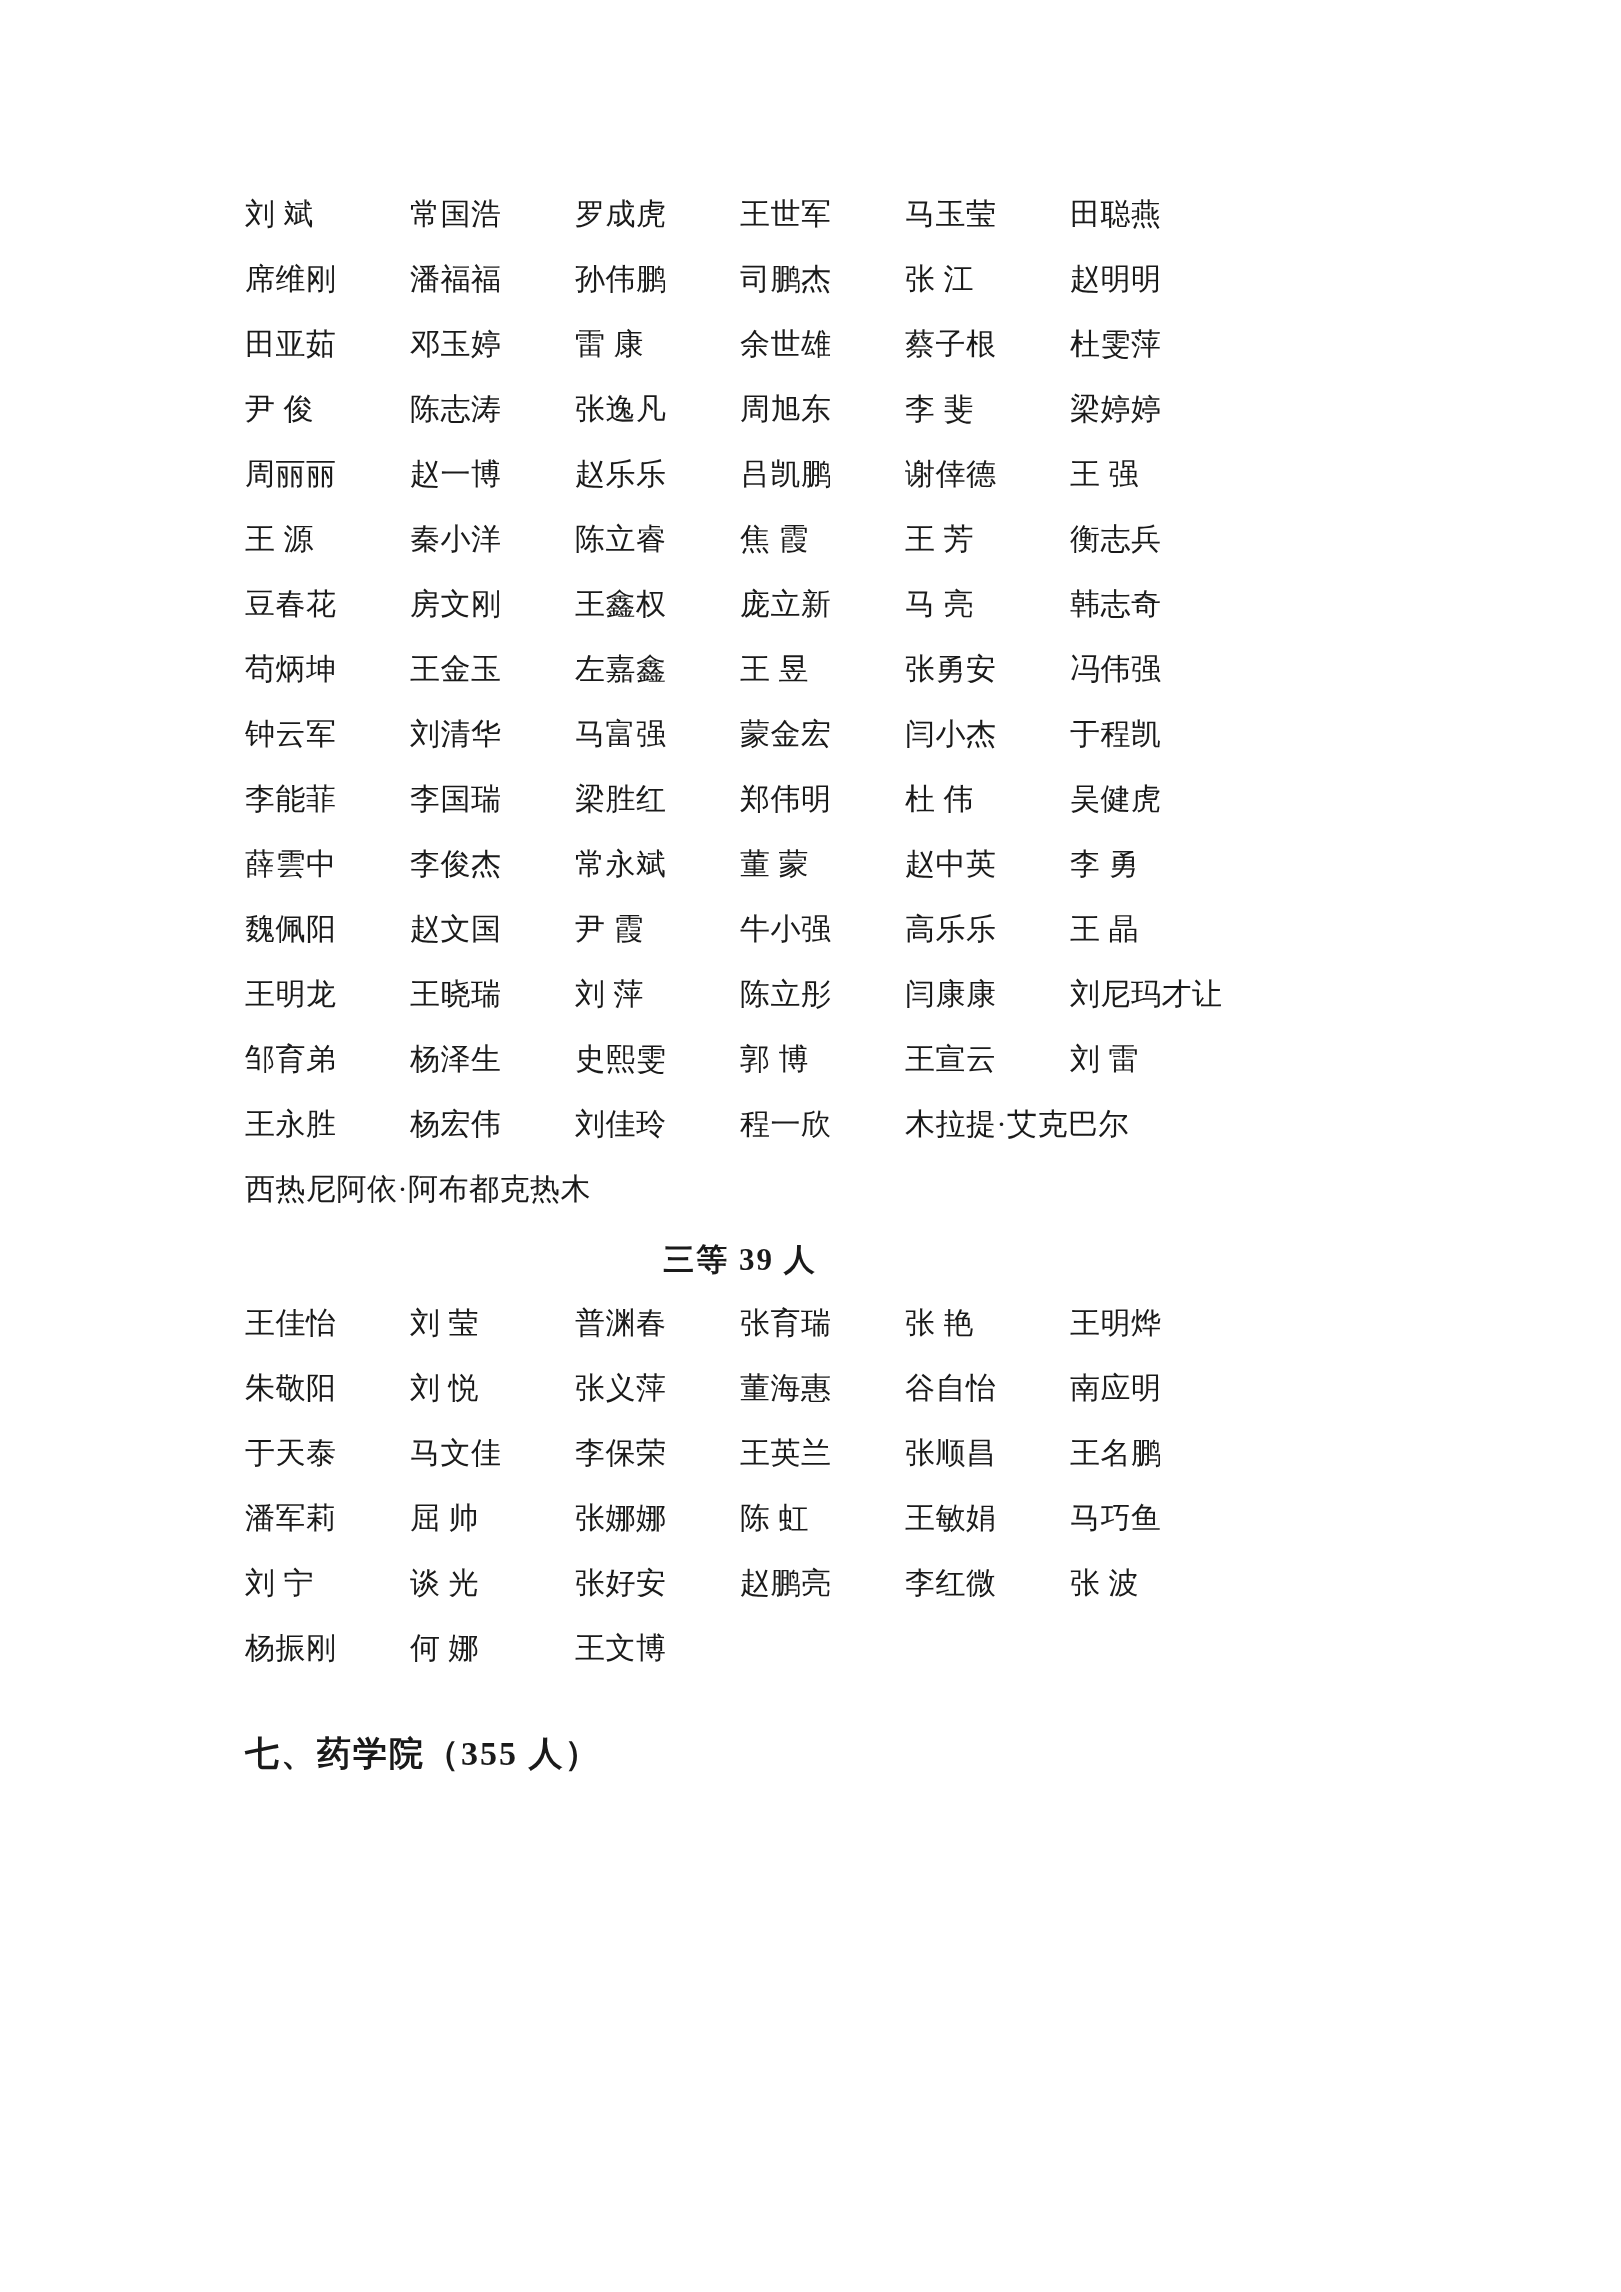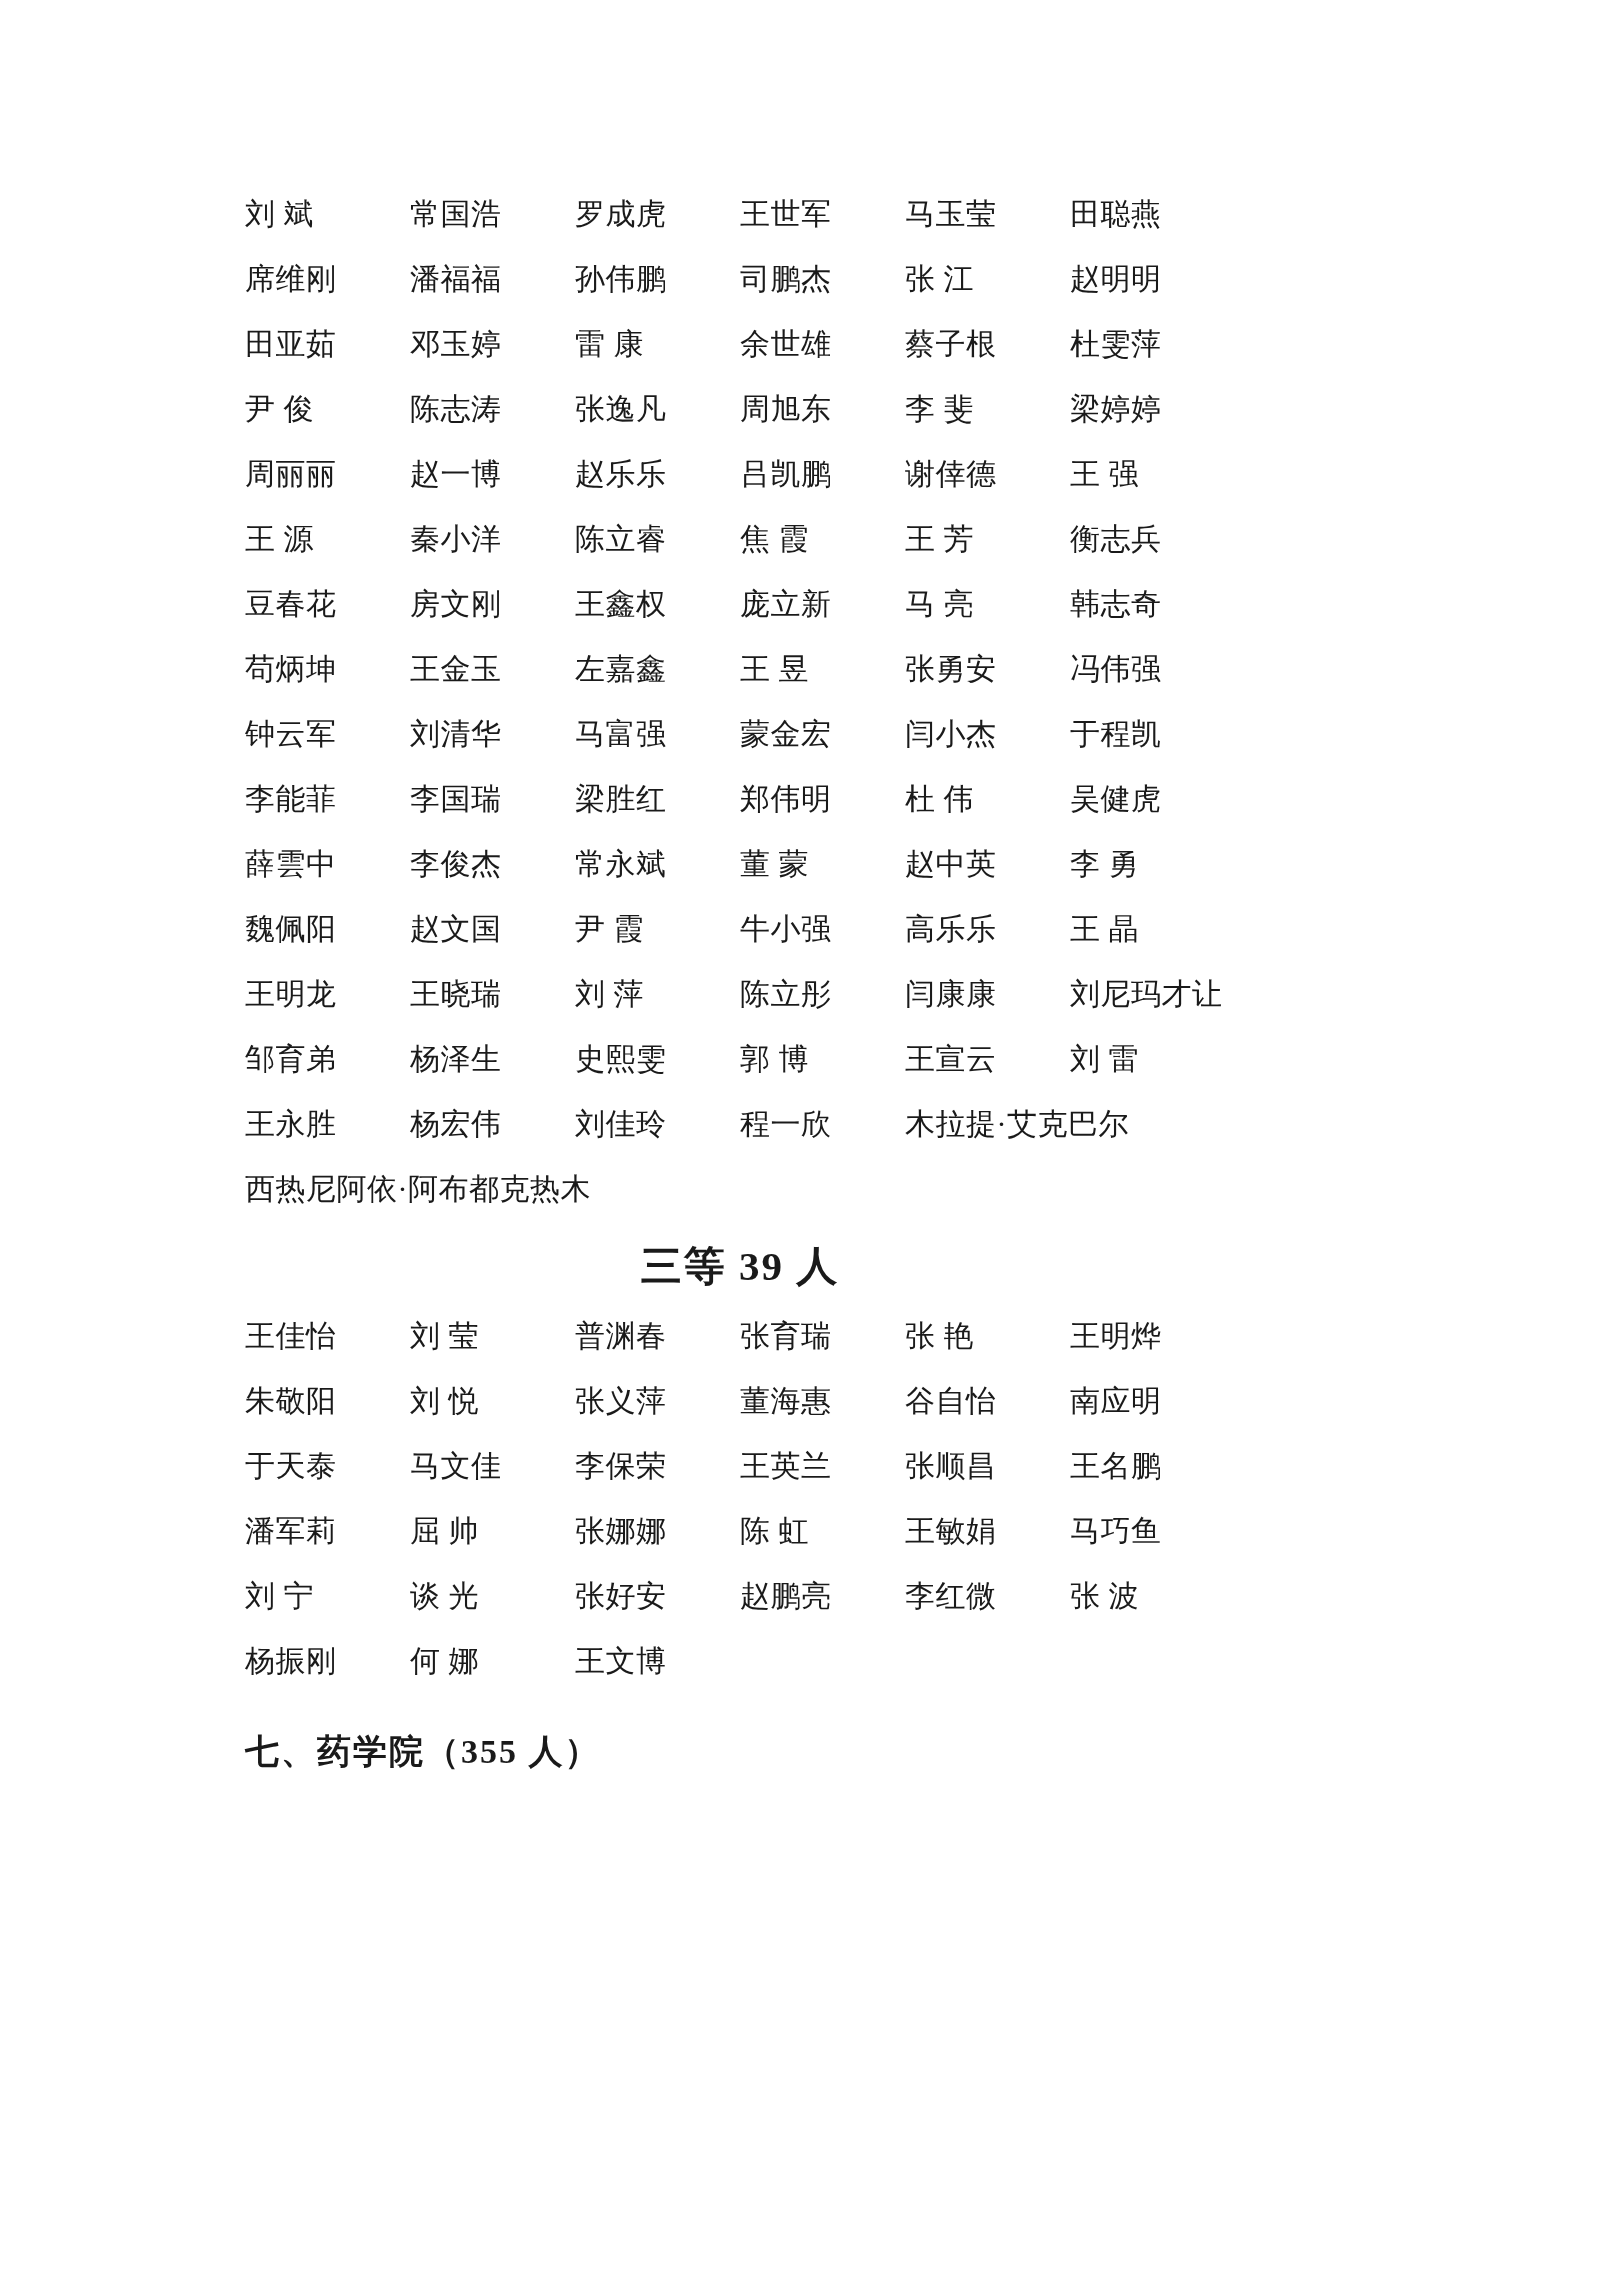--- a/index.html
+++ b/index.html
@@ -41,30 +41,30 @@
     white-space: nowrap;
   }
   .cell.wide {
     width: auto;
     flex: 0 0 auto;
     min-width: 165px;
     padding-right: 7.8px;
   }
   .section-title {
     text-align: center;
-    font-size: 41px;
+    font-size: 31px;
     font-weight: bold;
     margin: 17.6px 0 9.8px 0;
     width: 990px;
     letter-spacing: 2px;
   }
   .heading {
     font-size: 34px;
     font-weight: bold;
-    margin-top: 36px;
+    margin-top: 51px;
     letter-spacing: 2px;
   }
   .heading-wrap {
     padding-left: 0px;
   }
 </style>
 </head>
 <body>
 
 <div class="page">

